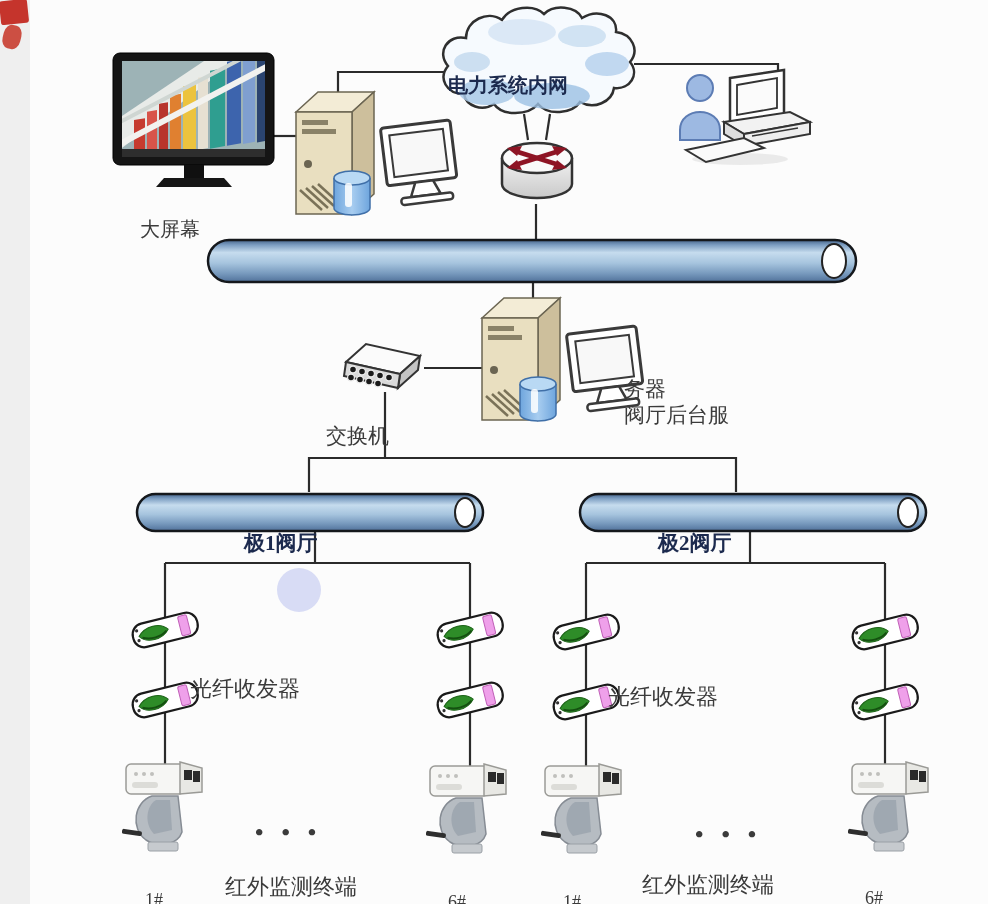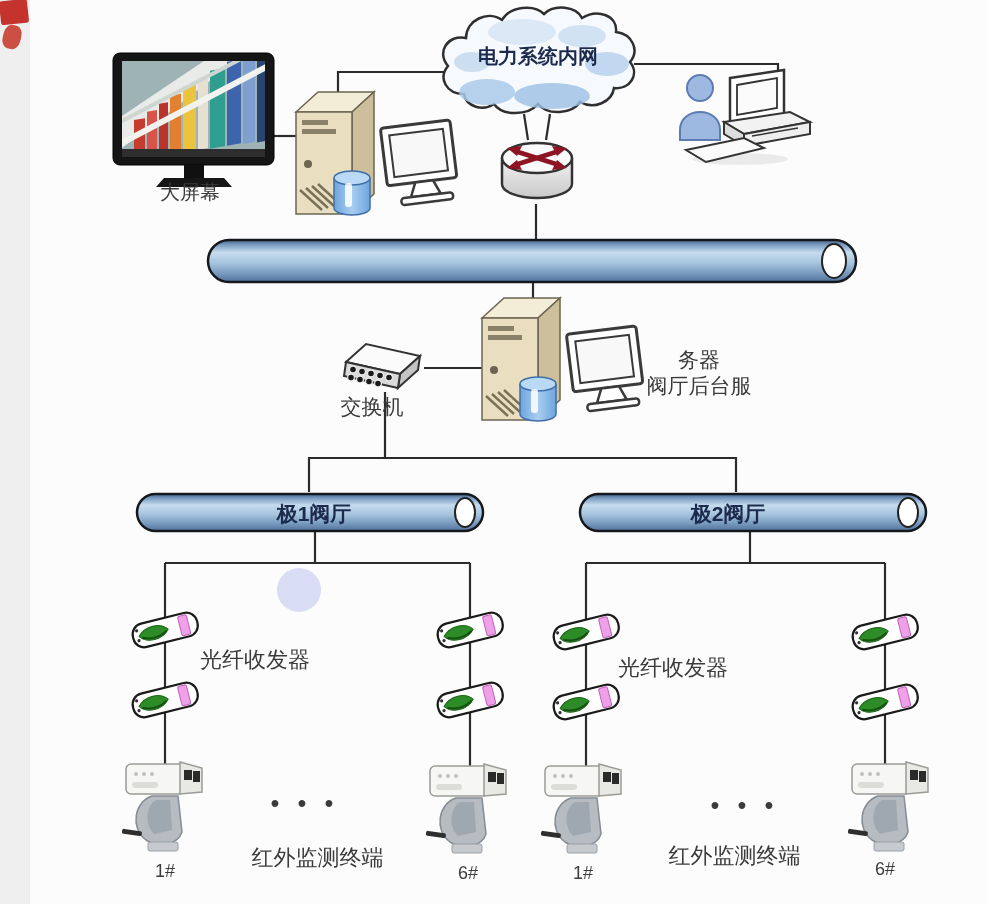--- a/index.html
+++ b/index.html
@@ -1,20 +1,20 @@
 <!DOCTYPE html>
 <html><head>
 <meta charset="utf-8">
 <style>
   html,body{margin:0;padding:0;background:#ffffff;}
   #canvas{position:relative;width:988px;height:904px;background:#fcfcfc;overflow:hidden;
           font-family:"Liberation Serif",serif;}
   .dev{position:absolute;}
-  .lbl{position:absolute;text-align:center;color:#3b3b3b;font-size:21px;line-height:1.25;
-       font-family:Liberation Sans, sans-serif;white-space:nowrap;}
+  .lbl{position:absolute;color:#3b3b3b;font-size:21px;line-height:1.25;
+       font-family:Liberation Serif, serif;white-space:nowrap;margin-top:29px;}
   .lbl-navy{color:#1c2a4e;font-weight:bold;}
   .lbl-small{font-size:18px;}
   #wires{position:absolute;left:0;top:0;z-index:1;}
   .dev,.lbl{z-index:2;}
   #cursor-highlight{position:absolute;left:277px;top:568px;width:44px;height:44px;
        border-radius:50%;background:#d8dcf5;z-index:3;}
   #left-strip{position:absolute;left:0;top:0;width:30px;height:904px;background:#efefef;z-index:0;}
   .redmark{position:absolute;z-index:2;}
 </style>
 </head>
@@ -93,21 +93,21 @@
           <rect x="145" y="20" width="16" height="96" fill="#2a4470"></rect>
         </g>
         <line x1="8" y1="92" x2="156" y2="14" stroke="#f2f2ef" stroke-width="6"></line>
         <line x1="8" y1="70" x2="150" y2="-4" stroke="#cfd6d2" stroke-width="4"></line>
       </g>
       <rect x="10" y="97" width="143" height="8" fill="#2e2e2e"></rect>
       <rect x="72" y="113" width="20" height="13" fill="#101010"></rect>
       <path d="M52,126 h60 l8,9 h-76 z" fill="#161616"></path>
     </svg>
   </div>
-  <div class="lbl" style="left:140px;top:180px;width:100px;font-size:20px">大屏幕</div>
+  <div class="lbl" style="left:140px;top:188px;width:100px;font-size:20px">大屏幕</div>
 
   <div class="dev" style="left:288px;top:86px">
     <svg width="172" height="136" viewBox="0 0 172 136">
       <polygon points="8,26 30,6 86,6 64,26" fill="#f3ecd6" stroke="#6b6552" stroke-width="1.5"></polygon>
       <polygon points="64,26 86,6 86,108 64,128" fill="#cdbf9c" stroke="#6b6552" stroke-width="1.5"></polygon>
       <rect x="8" y="26" width="56" height="102" fill="#e9dfc0" stroke="#6b6552" stroke-width="1.5"></rect>
       <rect x="14" y="34" width="26" height="5" fill="#8a8268"></rect>
       <rect x="14" y="43" width="34" height="5" fill="#8a8268"></rect>
       <circle cx="20" cy="78" r="4" fill="#6b6552"></circle>
       <g stroke="#7a7258" stroke-width="2.5">

